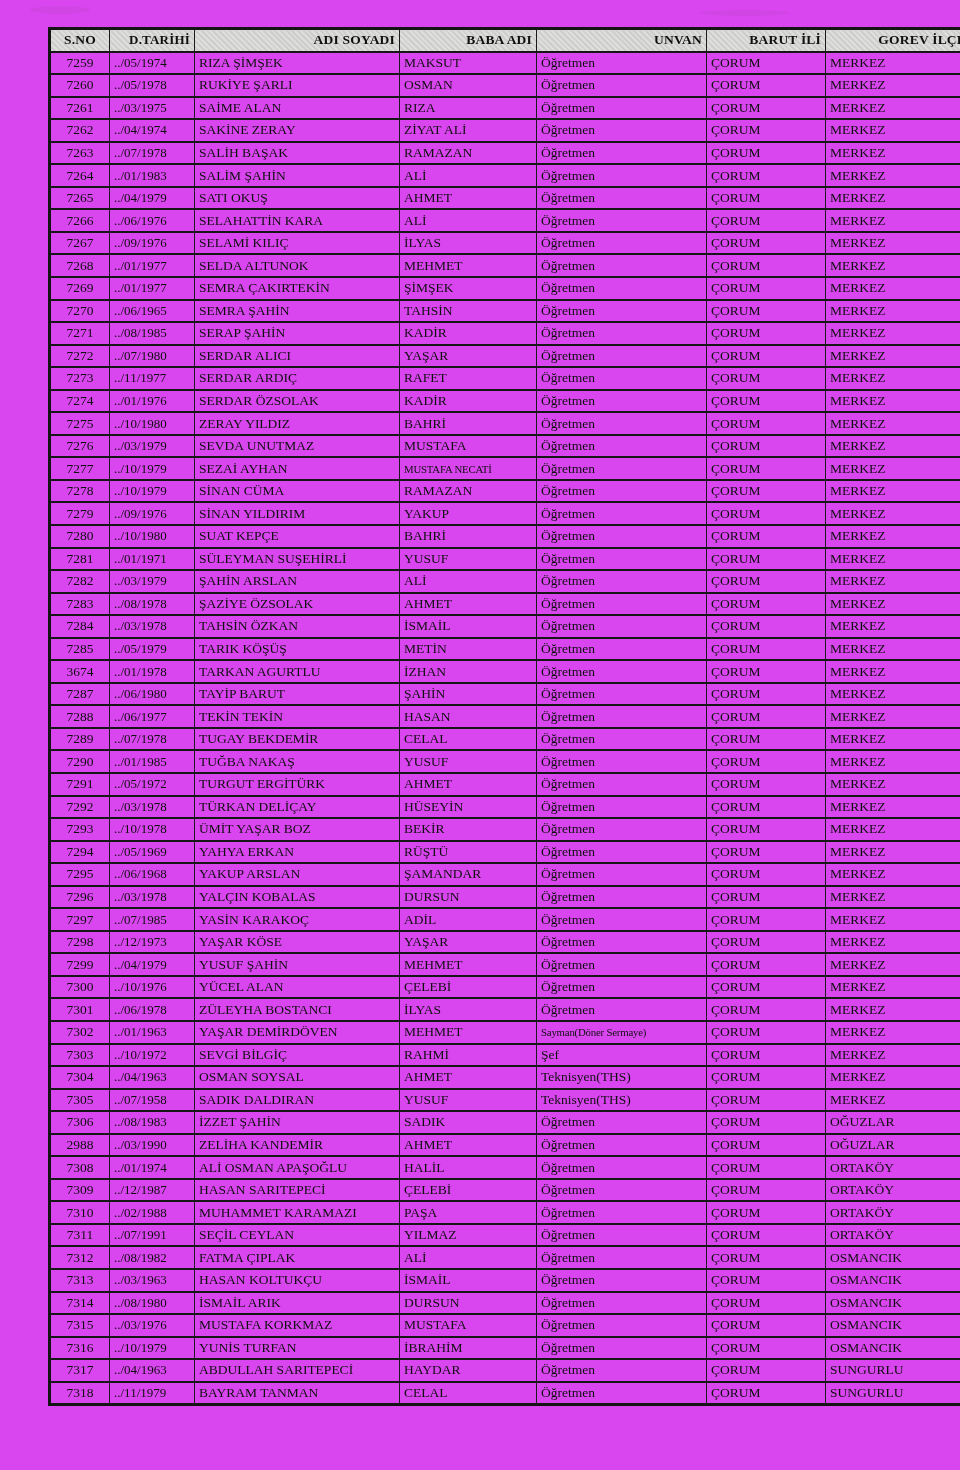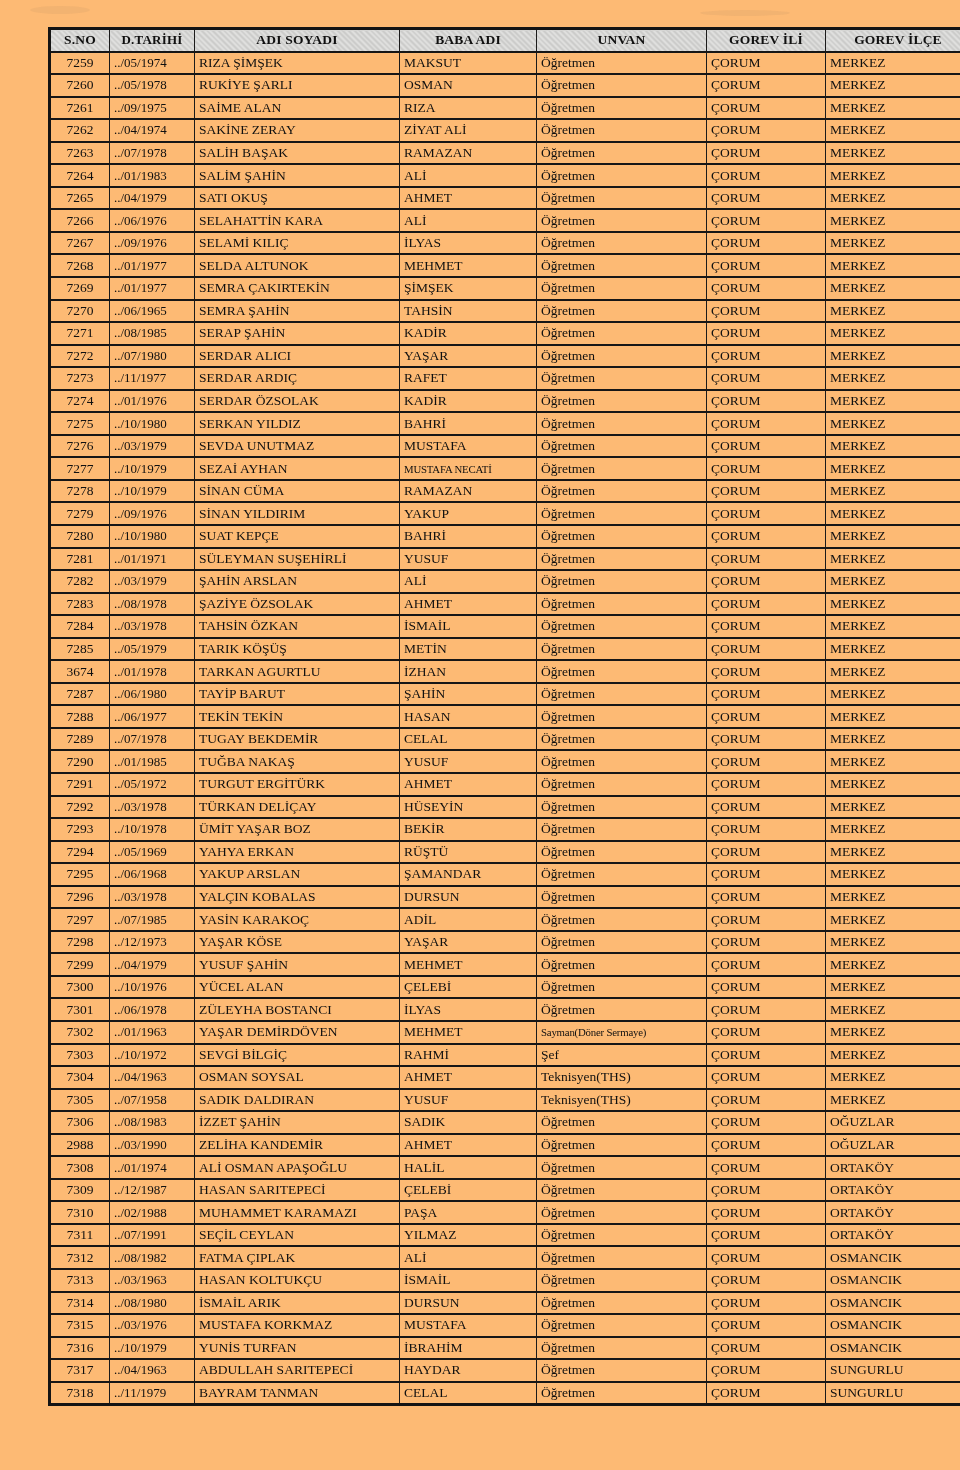--- a/index.html
+++ b/index.html
@@ -1,36 +1,36 @@
 <!DOCTYPE html>
 <html><head>
 <meta charset="utf-8">
 <style>
   html,body{margin:0;padding:0;}
   body{
     width:960px;height:1470px;background:#ffffff;overflow:hidden;
     font-family:"Liberation Serif", serif;color:#101010;
   }
-  .page{position:relative;width:960px;height:1470px;background:#fdba74;}
+  .page{position:relative;width:960px;height:1470px;background:#d946ef;}
   table.doc{
     position:absolute;left:48px;top:27px;width:869px;
     border-collapse:collapse;table-layout:fixed;
     border:3px solid #141414;
   }
   th,td{
     border-left:1.6px solid #1b1b1b;border-right:1.6px solid #1b1b1b;
     border-top:2.2px solid #161616;border-bottom:2.2px solid #161616;
     padding:0 4px;overflow:hidden;white-space:nowrap;
   }
   thead tr{height:23px;}
   tbody tr{height:22.55px;}
   th{
     background:#d6d6d4;
     background-image:repeating-linear-gradient(45deg, rgba(255,255,255,.25) 0 2px, rgba(0,0,0,.05) 2px 4px);
-    font-weight:bold;font-size:13.5px;text-align:center;letter-spacing:.2px;
+    font-weight:bold;font-size:13.5px;text-align:right;letter-spacing:.2px;
   }
   td{font-size:13.5px;}
   .col-0{width:50px;text-align:center;}
   .col-1{width:76px;font-size:13px;}
   .col-2{width:196px;}
   .col-3{width:128px;}
   .col-4{width:161px;}
   .col-5{width:110px;}
   .col-6{width:136px;}
   td.compact{font-size:10.8px;letter-spacing:-.2px;}
@@ -47,21 +47,21 @@
   <div class="smudge s2"></div>
 
   <table class="doc">
     <thead>
       <tr>
         <th class="col-0">S.NO</th>
         <th class="col-1">D.TARİHİ</th>
         <th class="col-2">ADI SOYADI</th>
         <th class="col-3">BABA ADI</th>
         <th class="col-4">UNVAN</th>
-        <th class="col-5">GOREV İLİ</th>
+        <th class="col-5">BARUT İLİ</th>
         <th class="col-6">GOREV İLÇE</th>
       </tr>
     </thead>
     <tbody id="table-body">
         <tr>
           <td class="col-0">7259</td>
           <td class="col-1">../05/1974</td>
           <td class="col-2">RIZA ŞİMŞEK</td>
           <td class="col-3">MAKSUT</td>
           <td class="col-4">Öğretmen</td>
@@ -72,21 +72,21 @@
           <td class="col-0">7260</td>
           <td class="col-1">../05/1978</td>
           <td class="col-2">RUKİYE ŞARLI</td>
           <td class="col-3">OSMAN</td>
           <td class="col-4">Öğretmen</td>
           <td class="col-5">ÇORUM</td>
           <td class="col-6">MERKEZ</td>
         </tr>
         <tr>
           <td class="col-0">7261</td>
-          <td class="col-1">../09/1975</td>
+          <td class="col-1">../03/1975</td>
           <td class="col-2">SAİME ALAN</td>
           <td class="col-3">RIZA</td>
           <td class="col-4">Öğretmen</td>
           <td class="col-5">ÇORUM</td>
           <td class="col-6">MERKEZ</td>
         </tr>
         <tr>
           <td class="col-0">7262</td>
           <td class="col-1">../04/1974</td>
           <td class="col-2">SAKİNE ZERAY</td>
@@ -199,21 +199,21 @@
           <td class="col-1">../01/1976</td>
           <td class="col-2">SERDAR ÖZSOLAK</td>
           <td class="col-3">KADİR</td>
           <td class="col-4">Öğretmen</td>
           <td class="col-5">ÇORUM</td>
           <td class="col-6">MERKEZ</td>
         </tr>
         <tr>
           <td class="col-0">7275</td>
           <td class="col-1">../10/1980</td>
-          <td class="col-2">SERKAN YILDIZ</td>
+          <td class="col-2">ZERAY YILDIZ</td>
           <td class="col-3">BAHRİ</td>
           <td class="col-4">Öğretmen</td>
           <td class="col-5">ÇORUM</td>
           <td class="col-6">MERKEZ</td>
         </tr>
         <tr>
           <td class="col-0">7276</td>
           <td class="col-1">../03/1979</td>
           <td class="col-2">SEVDA UNUTMAZ</td>
           <td class="col-3">MUSTAFA</td>

